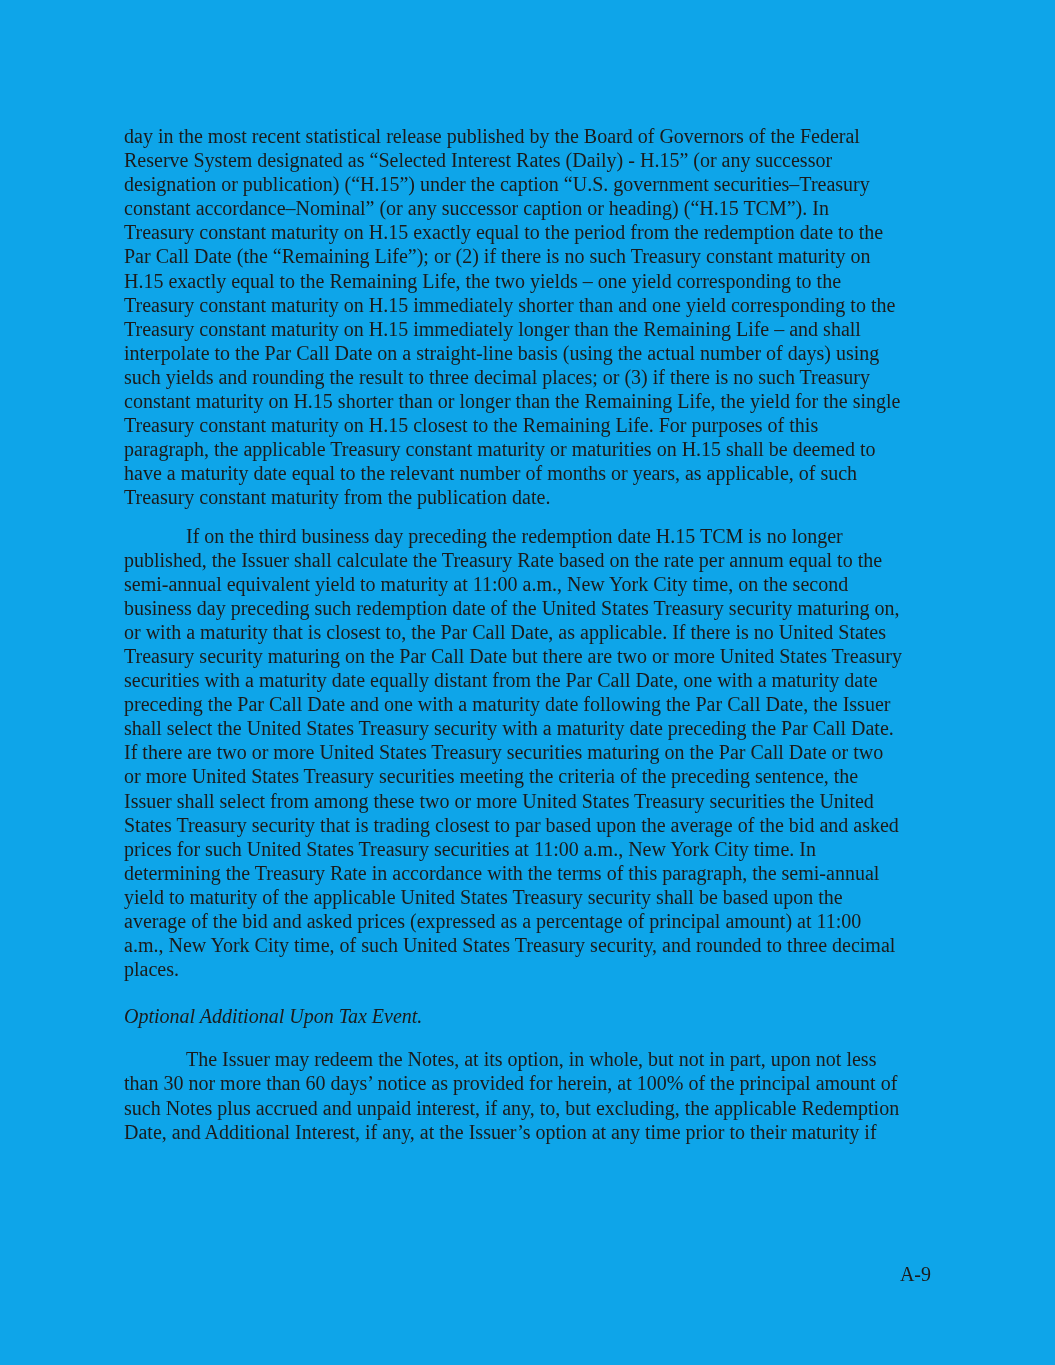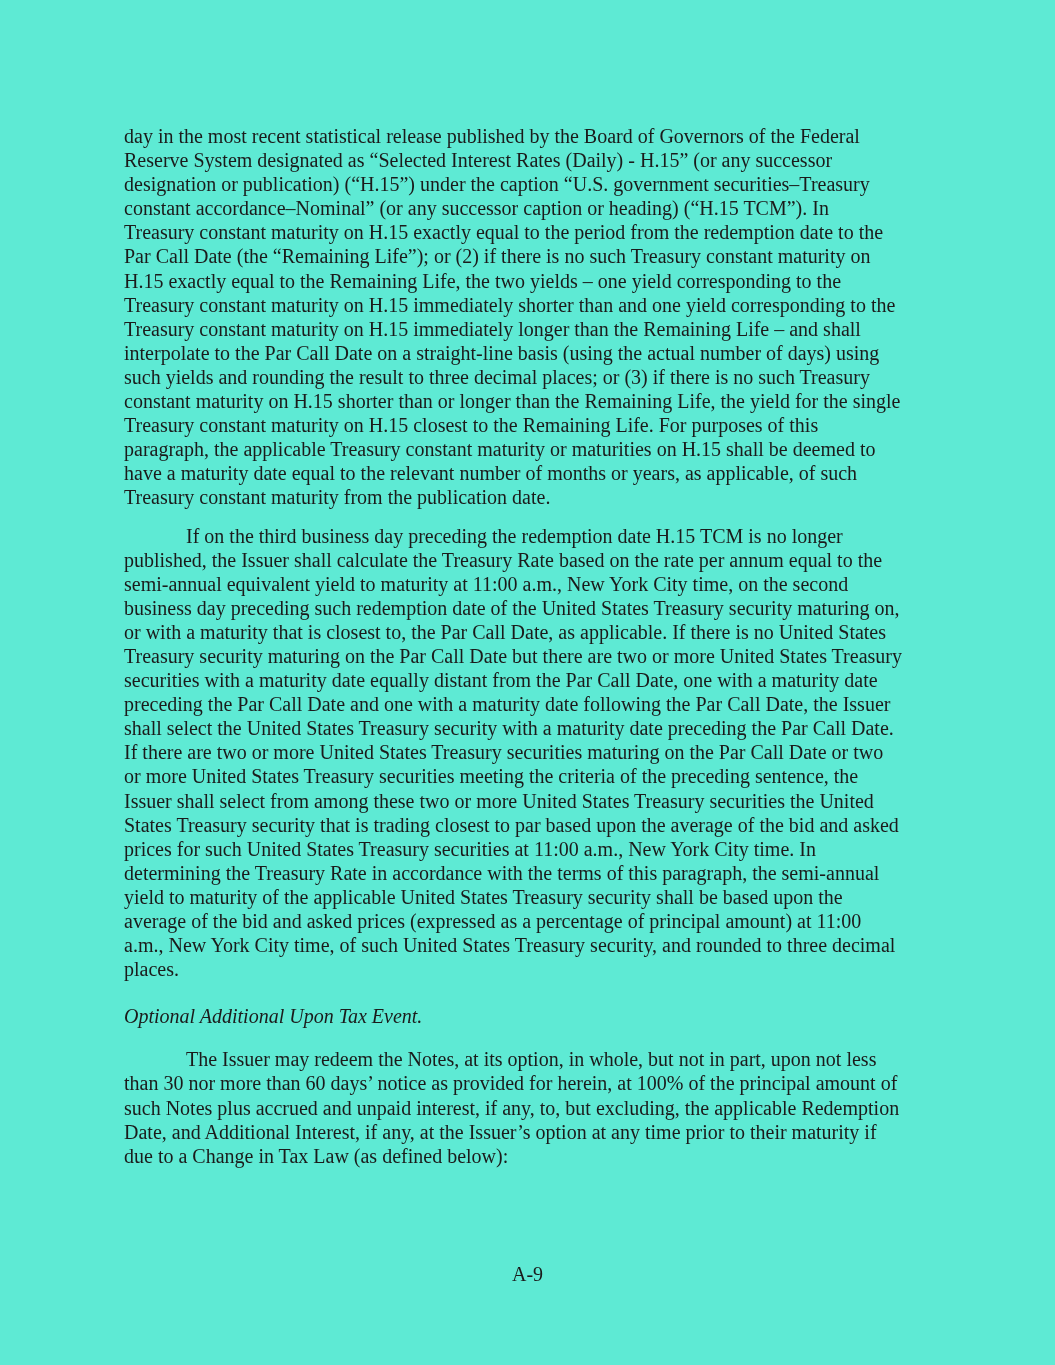--- a/index.html
+++ b/index.html
@@ -4,21 +4,21 @@
 <style>
   html, body {
     margin: 0;
     padding: 0;
     background: #ffffff;
   }
   .page {
     position: relative;
     width: 1055px;
     height: 1365px;
-    background: #5eead4;
+    background: #0ea5e9;
     font-family: "Liberation Serif", "DejaVu Serif", serif;
     color: #1b1b1b;
     overflow: hidden;
   }
   .text-block {
     position: absolute;
     left: 124px;
     top: 124px;
     width: 807px;
   }
@@ -37,21 +37,21 @@
   .para.gap-12 { margin-bottom: 23px; }
   .para.gap-19 { margin-bottom: 19px; }
   .para.heading-italic .line {
     font-style: italic;
   }
   .footer {
     position: absolute;
     top: 1262px;
     left: 124px;
     width: 807px;
-    text-align: center;
+    text-align: right;
     font-size: 20px;
     line-height: 24px;
   }
 </style>
 </head>
 <body>
 
 <div class="page">
   <div class="text-block">
     <div class="para gap-14">
@@ -94,17 +94,16 @@
         <div class="line">places.</div>
       </div>
     <div class="para heading-italic gap-19">
         <div class="line">Optional Additional Upon Tax Event.</div>
       </div>
     <div class="para indent">
         <div class="line">The Issuer may redeem the Notes, at its option, in whole, but not in part, upon not less</div>
         <div class="line">than 30 nor more than 60 days’ notice as provided for herein, at 100% of the principal amount of</div>
         <div class="line">such Notes plus accrued and unpaid interest, if any, to, but excluding, the applicable Redemption</div>
         <div class="line">Date, and Additional Interest, if any, at the Issuer’s option at any time prior to their maturity if</div>
-        <div class="line">due to a Change in Tax Law (as defined below):</div>
       </div>
   </div>
   <div class="footer">A-9</div>
 </div>
 
 </body></html>

